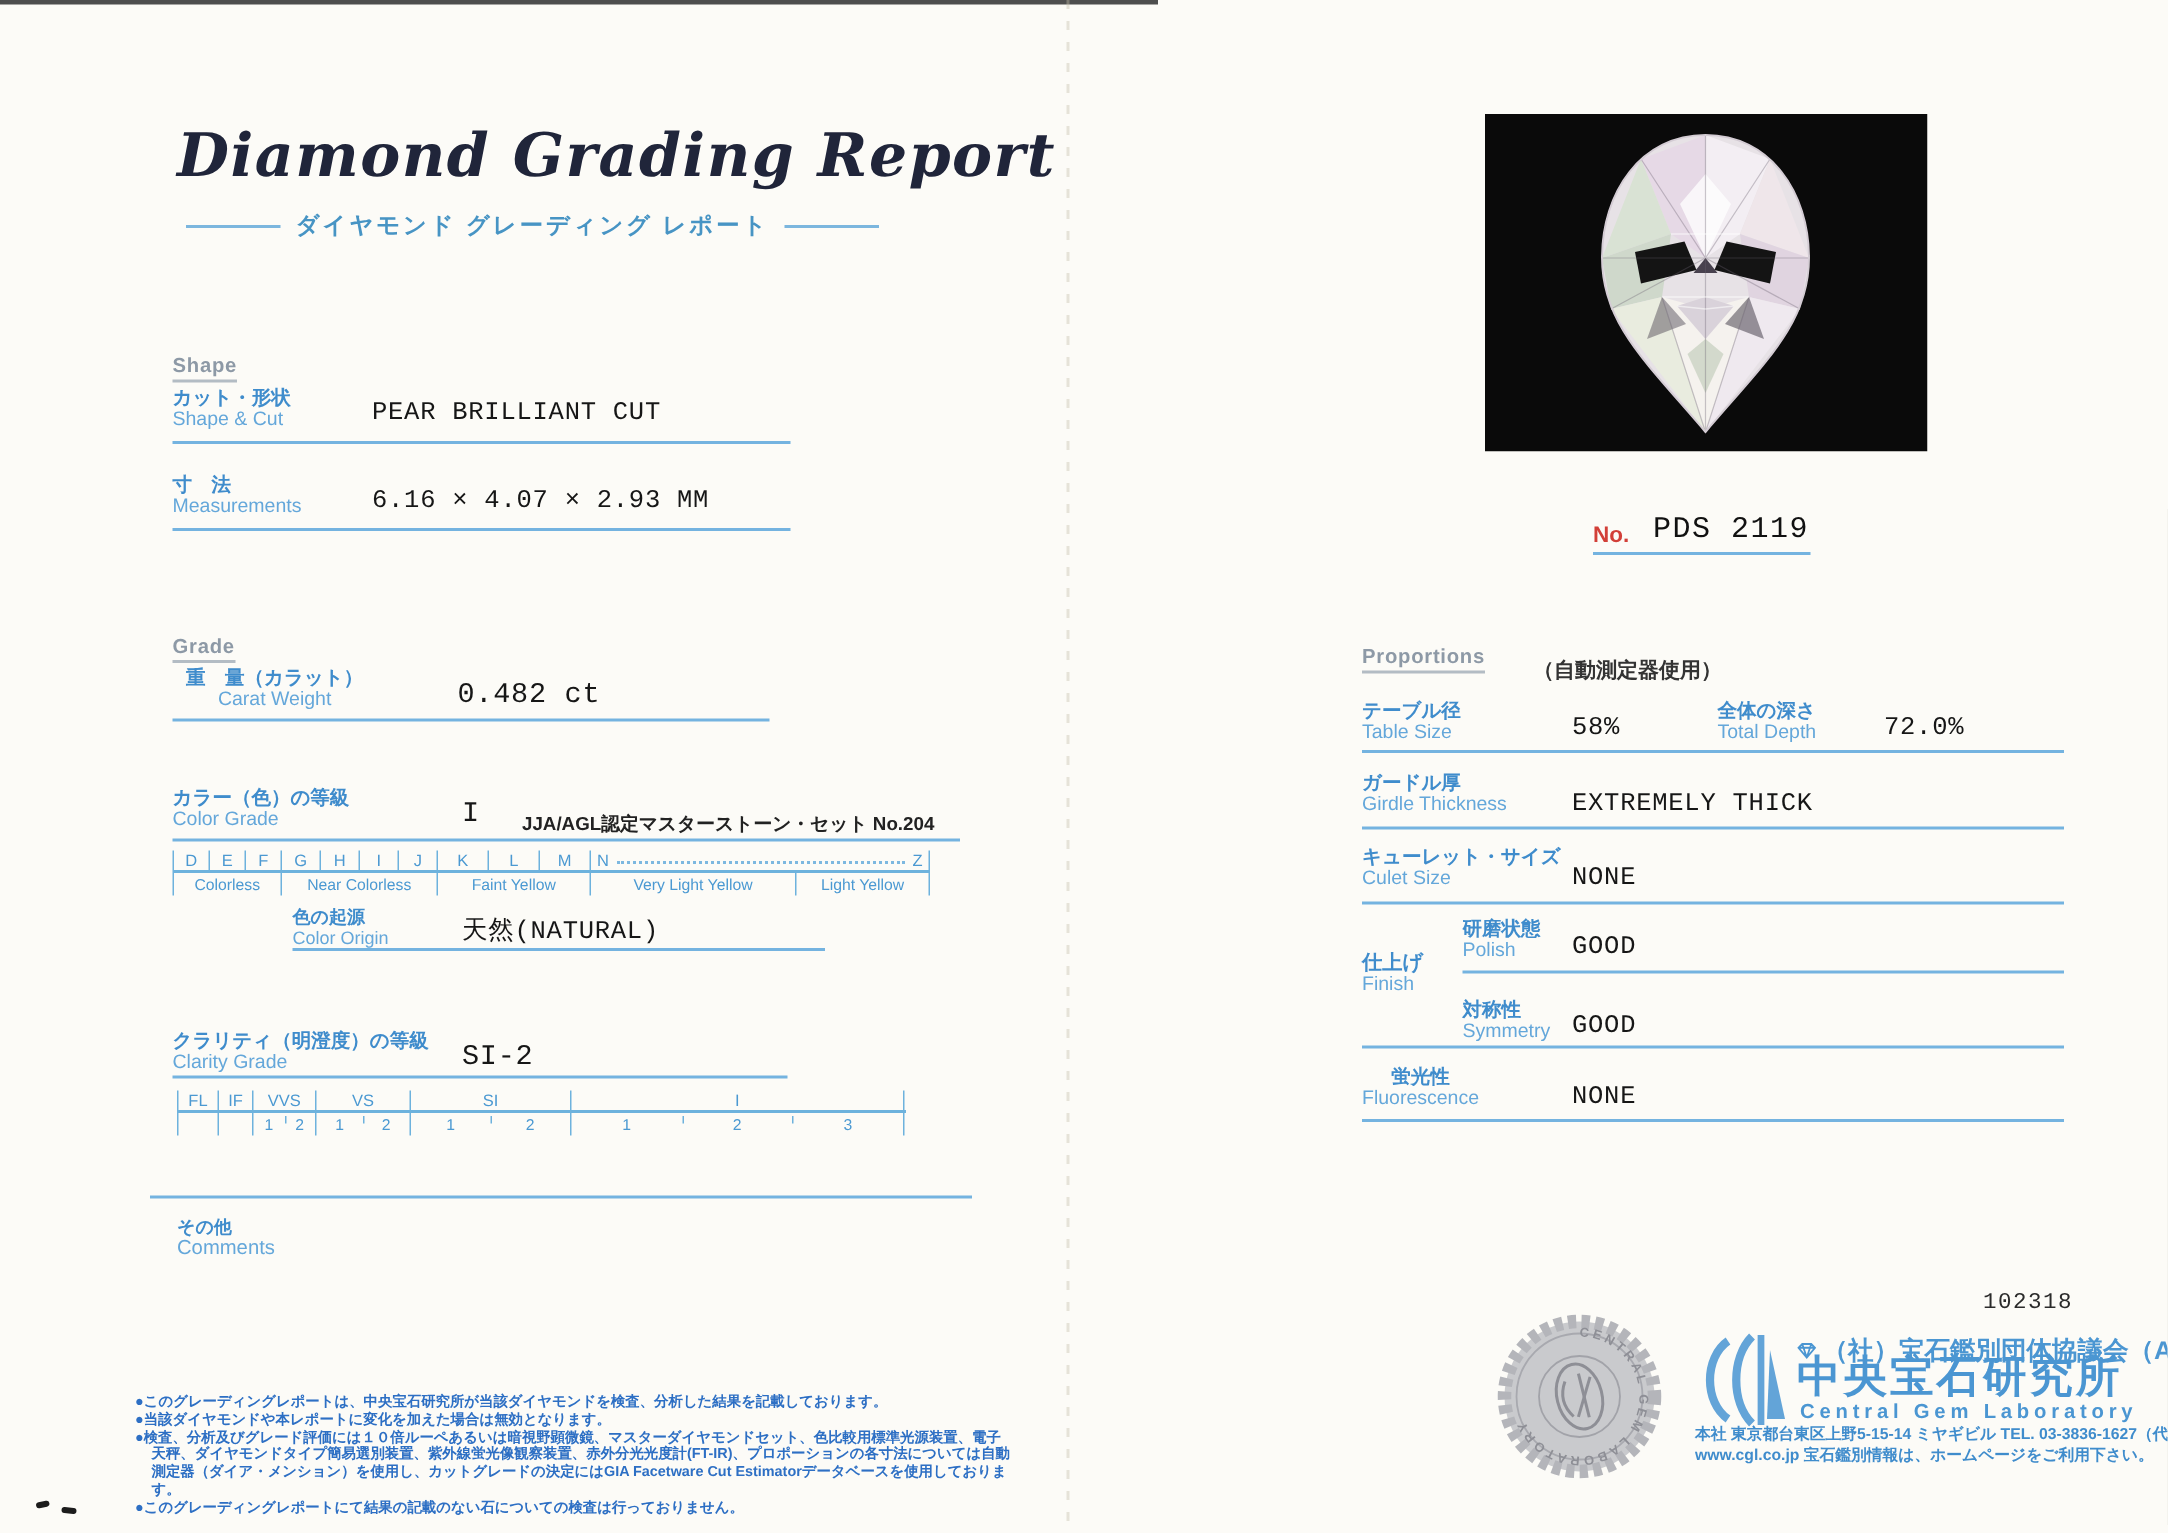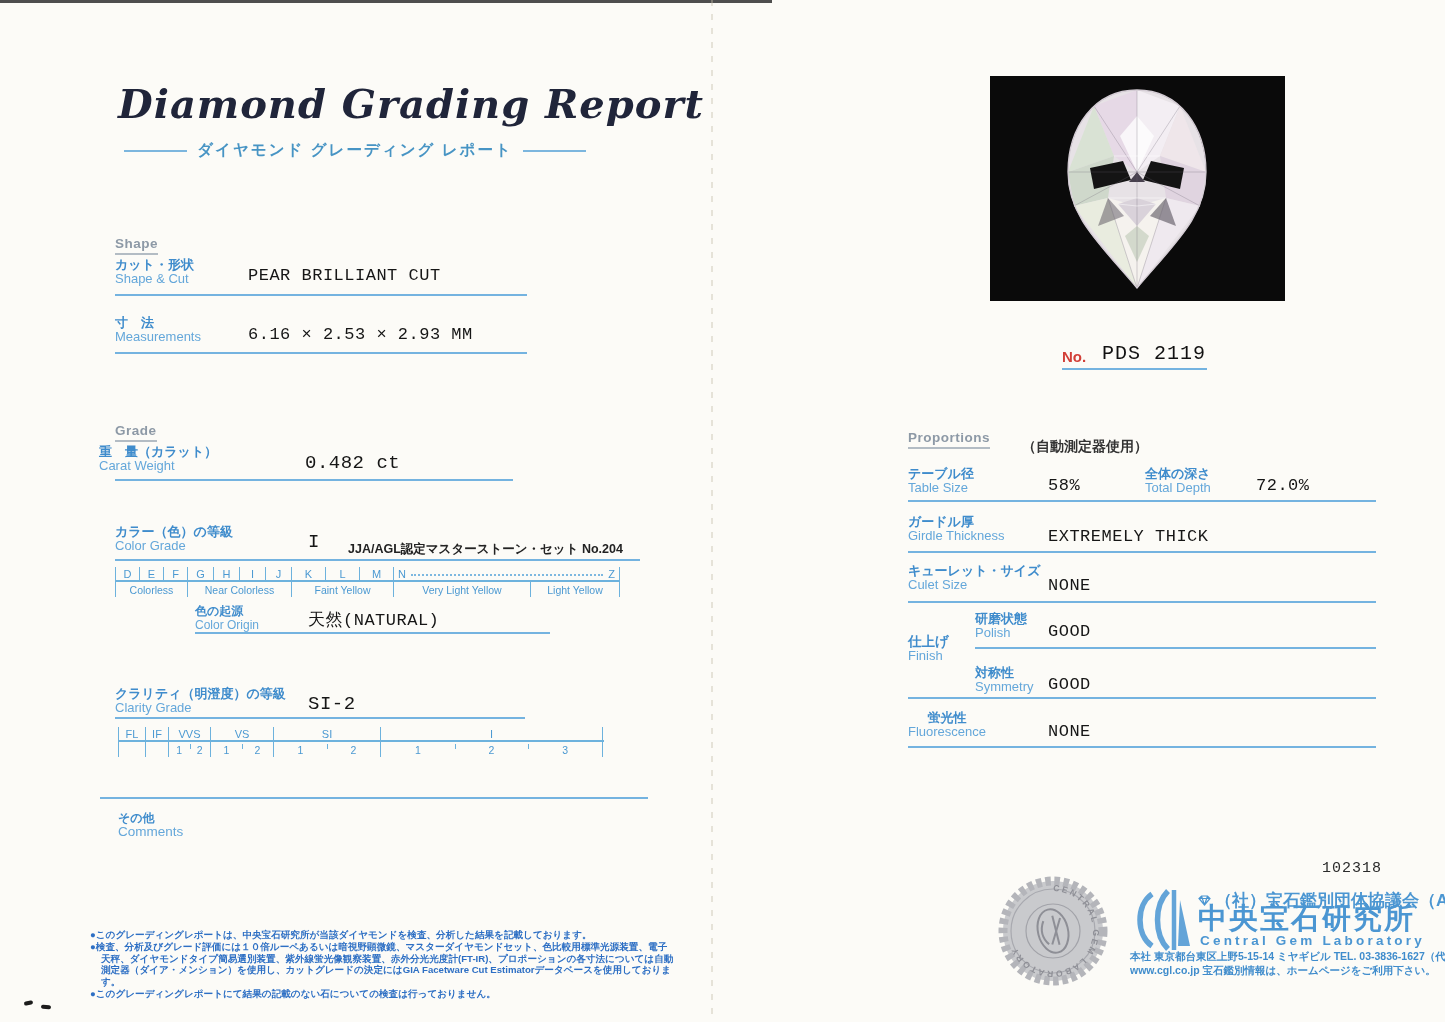--- a/index.html
+++ b/index.html
@@ -87,26 +87,26 @@
     <div class="lab-ja">カット・形状</div>
     <div class="lab-en">Shape &amp; Cut</div>
   </div>
   <div class="abs val" style="left:248px;top:266px;">PEAR BRILLIANT CUT</div>
   <div class="ul" style="left:115px;top:294px;width:412px;"></div>
 
   <div class="abs" style="left:115px;top:316px;">
     <div class="lab-ja">寸　法</div>
     <div class="lab-en">Measurements</div>
   </div>
-  <div class="abs val" style="left:248px;top:325px;">6.16 × 2.53 × 2.93 MM</div>
+  <div class="abs val" style="left:248px;top:325px;">6.16 × 4.07 × 2.93 MM</div>
   <div class="ul" style="left:115px;top:352px;width:412px;"></div>
 
   <div class="abs sec-head" style="left:115px;top:423px;">Grade</div>
 
-  <div class="abs" style="left:99px;top:445px;">
+  <div class="abs" style="left:124px;top:445px;text-align:center;">
     <div class="lab-ja">重　量（カラット）</div>
     <div class="lab-en">Carat Weight</div>
   </div>
   <div class="abs val val-lg" style="left:305px;top:452px;">0.482 ct</div>
   <div class="ul" style="left:115px;top:479px;width:398px;"></div>
 
   <div class="abs" style="left:115px;top:525px;">
     <div class="lab-ja">カラー（色）の等級</div>
     <div class="lab-en">Color Grade</div>
   </div>
@@ -190,20 +190,21 @@
   <div class="ul" style="left:100px;top:797px;width:548px;"></div>
 
   <div class="abs" style="left:118px;top:811px;">
     <div class="lab-ja" style="font-size:12px;">その他</div>
     <div class="lab-en" style="font-size:13.5px;">Comments</div>
   </div>
   <div class="abs val" style="left:310px;top:815px;"></div>
 
   <div class="abs disc-list" style="left:90px;top:929px;">
       <div class="disc">●このグレーディングレポートは、中央宝石研究所が当該ダイヤモンドを検査、分析した結果を記載しております。</div>
+      <div class="disc">●当該ダイヤモンドや本レポートに変化を加えた場合は無効となります。</div>
       <div class="disc">●検査、分析及びグレード評価には１０倍ルーペあるいは暗視野顕微鏡、マスターダイヤモンドセット、色比較用標準光源装置、電子天秤、ダイヤモンドタイプ簡易選別装置、紫外線蛍光像観察装置、赤外分光光度計(FT-IR)、プロポーションの各寸法については自動測定器（ダイア・メンション）を使用し、カットグレードの決定にはGIA Facetware Cut Estimatorデータベースを使用しております。</div>
       <div class="disc">●このグレーディングレポートにて結果の記載のない石についての検査は行っておりません。</div>
     </div>
 
   <div class="abs" style="left:990px;top:76px;">
     <svg width="295" height="225" viewBox="0 0 295 225">
       <rect x="0" y="0" width="295" height="225" fill="#0a0a0a"></rect>
       <g>
         <path d="M147,14 C190,14 216,52 216,96 C216,140 186,166 147,212 C108,166 78,140 78,96 C78,52 104,14 147,14 Z" fill="#e7e2e6"></path>
         <polygon points="147,14 190,30 170,80 147,96" fill="#f3eef3"></polygon>

